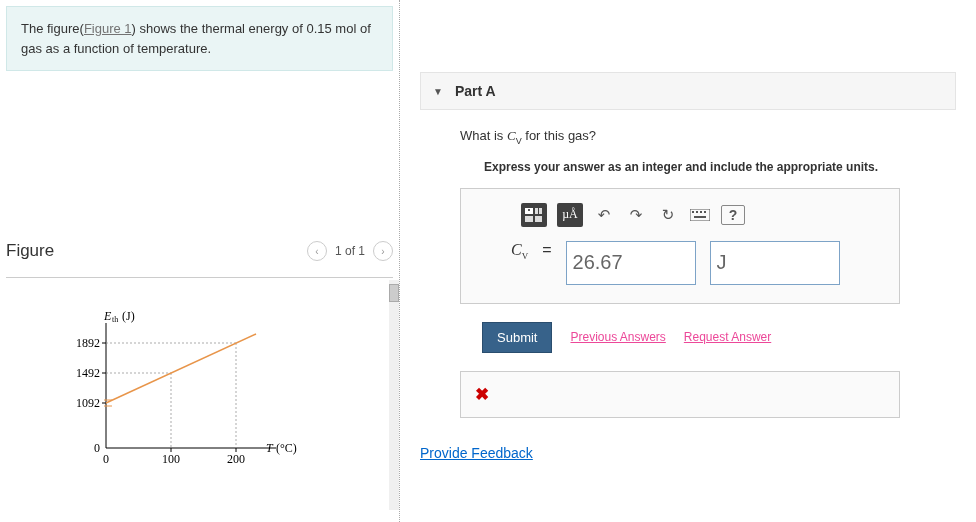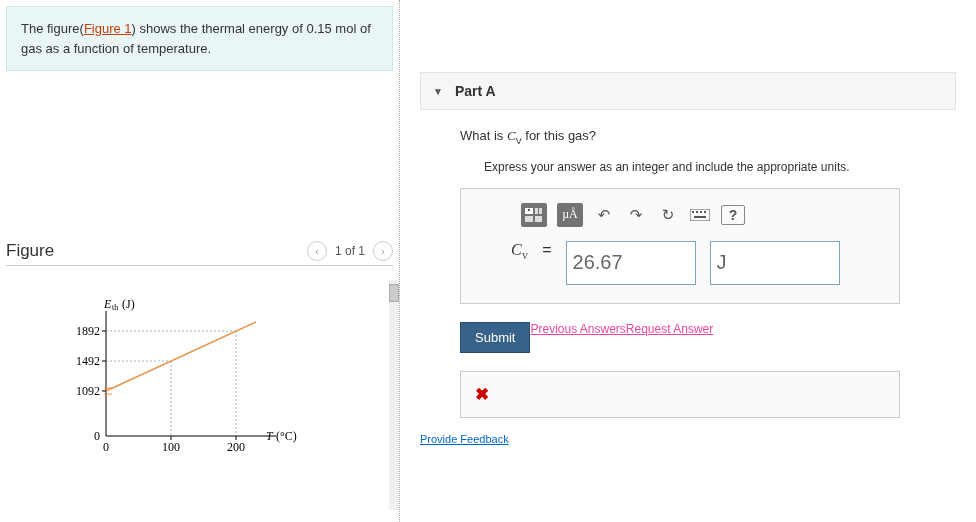--- a/index.html
+++ b/index.html
@@ -1,56 +1,56 @@
 <!DOCTYPE html>
 <html><head>
 <meta charset="utf-8">
 <style>
   * { box-sizing: border-box; margin: 0; padding: 0; }
   body { font-family: Arial, Helvetica, sans-serif; font-size: 13px; color: #333; background: #fff; width: 976px; height: 522px; overflow: hidden; }
   .container { display: flex; height: 522px; }
   .left-pane { width: 400px; border-right: 1px dotted #aaa; padding: 0; position: relative; }
   .right-pane { flex: 1; padding: 0 20px; }
   .problem-text { background: #eaf5f5; border: 1px solid #d0e8e8; padding: 12px 14px; margin: 6px 6px 0 6px; line-height: 1.5; }
-  .problem-text a { color: #c2410c; text-decoration: underline; }
+  .problem-text a { color: #737373; text-decoration: underline; }
   .figure-area { margin-top: 170px; padding: 0 6px; }
-  .figure-header { display: flex; align-items: center; justify-content: space-between; border-bottom: 1px solid #ccc; padding-bottom: 4px; }
+  .figure-header { display: flex; align-items: center; justify-content: space-between; border-bottom: 1px solid #ccc; padding-bottom: 16px; }
   .figure-title { font-size: 17px; font-weight: normal; color: #333; }
   .figure-nav { display: flex; align-items: center; gap: 8px; font-size: 12px; color: #555; }
   .nav-btn { width: 20px; height: 20px; border: 1px solid #ccc; border-radius: 50%; display: flex; align-items: center; justify-content: center; color: #999; font-size: 10px; cursor: pointer; background: #fff; }
   .chart-wrap { position: relative; width: 260px; height: 170px; margin: 30px 0 0 50px; }
   .chart-wrap svg { display: block; }
   .scroll-hint { position: absolute; right: 0; top: 284px; width: 10px; height: 18px; background: #ccc; border: 1px solid #aaa; }
   .scroll-track { position: absolute; right: 0; top: 280px; width: 10px; height: 230px; background: #f0f0f0; }
 
   .part-header { display: flex; align-items: center; gap: 12px; background: #f6f6f6; border: 1px solid #e4e4e4; padding: 10px 12px; margin-top: 72px; }
   .part-caret { font-size: 10px; color: #555; }
   .part-title { font-weight: bold; font-size: 14px; }
   .question-area { padding: 18px 10px 0 40px; }
   .question-text { margin-bottom: 14px; }
   .italic { font-style: italic; font-family: 'Times New Roman', serif; }
   .sub { font-size: 9px; vertical-align: sub; }
-  .instruction { font-weight: normal; font-size: 12px; margin-bottom: 14px; padding-left: 24px; }
+  .instruction { font-weight: bold; font-size: 12px; margin-bottom: 14px; padding-left: 24px; }
   .answer-box { border: 1px solid #ccc; background: #fafafa; padding: 14px 14px 18px 50px; width: 440px; }
   .toolbar { display: flex; align-items: center; gap: 10px; margin-bottom: 14px; margin-left: 10px; }
-  .tool-btn { width: 26px; height: 24px; background: #737373; border: none; border-radius: 2px; display: flex; align-items: center; justify-content: center; cursor: pointer; font-size: 12px; color: #fff; }
+  .tool-btn { width: 26px; height: 24px; background: #404040; border: none; border-radius: 2px; display: flex; align-items: center; justify-content: center; cursor: pointer; font-size: 12px; color: #fff; }
   .tool-ico { width: 22px; height: 22px; display: flex; align-items: center; justify-content: center; color: #555; font-size: 15px; cursor: pointer; }
   .tool-ico.q { border: 1px solid #888; border-radius: 2px; width: 24px; height: 20px; font-size: 14px; font-weight: bold; }
   .answer-row { display: flex; align-items: flex-start; gap: 14px; font-size: 16px; }
   .answer-row .eq { font-family: 'Times New Roman', serif; font-style: italic; }
   .ans-input { border: 1px solid #7da3c7; height: 44px; padding: 2px 6px; font-size: 20px; color: #666; font-family: Arial; }
   .ans-val { width: 130px; }
   .ans-unit { width: 130px; }
-  .submit-row { display: flex; margin-top: 18px; }
+  .submit-row { display: flex; align-items: center; gap: 18px; margin-top: 18px; margin-left: 22px; }
   .submit-btn { background: #37628a; color: #fff; border: 1px solid #2a4d6e; padding: 7px 14px; font-size: 13px; cursor: pointer; }
   .link { color: #ec4899; text-decoration: underline; font-size: 12px; cursor: pointer; }
   .feedback-box { border: 1px solid #ccc; background: #fafafa; padding: 12px 14px; width: 440px; margin-top: 18px; display: flex; align-items: center; gap: 10px; }
   .x-icon { color: #cc0000; font-weight: bold; font-size: 17px; }
   .feedback-text { font-weight: bold; font-size: 13px; }
-  .provide-fb { margin-top: 15px; color: #0066cc; text-decoration: underline; font-size: 11px; cursor: pointer; }
+  .provide-fb { margin-top: 27px; color: #0066cc; text-decoration: underline; font-size: 14px; cursor: pointer; }
   .templates-btn { display: flex; gap: 1px; }
   .ua-btn { font-family: 'Times New Roman', serif; font-style: normal; }
 </style>
 </head>
 <body>
 
 <div class="container">
   <div class="left-pane">
     <div class="problem-text">
       <span>The figure(</span><a href="#">Figure 1</a><span>) shows the thermal energy of 0.15 mol of gas as a function of temperature.</span>

